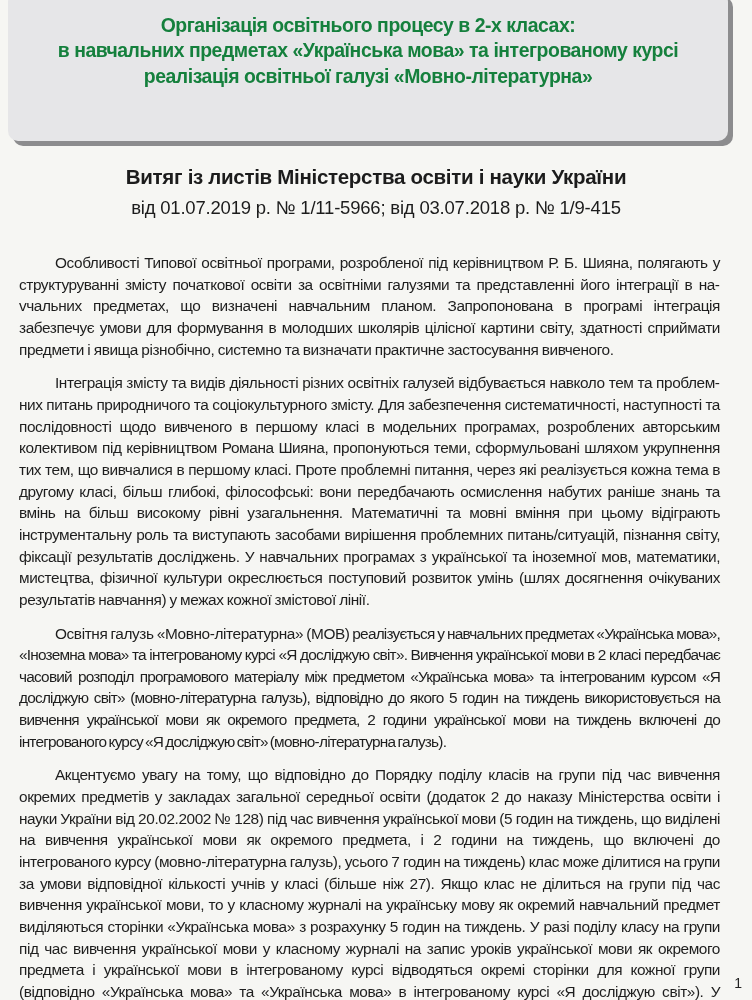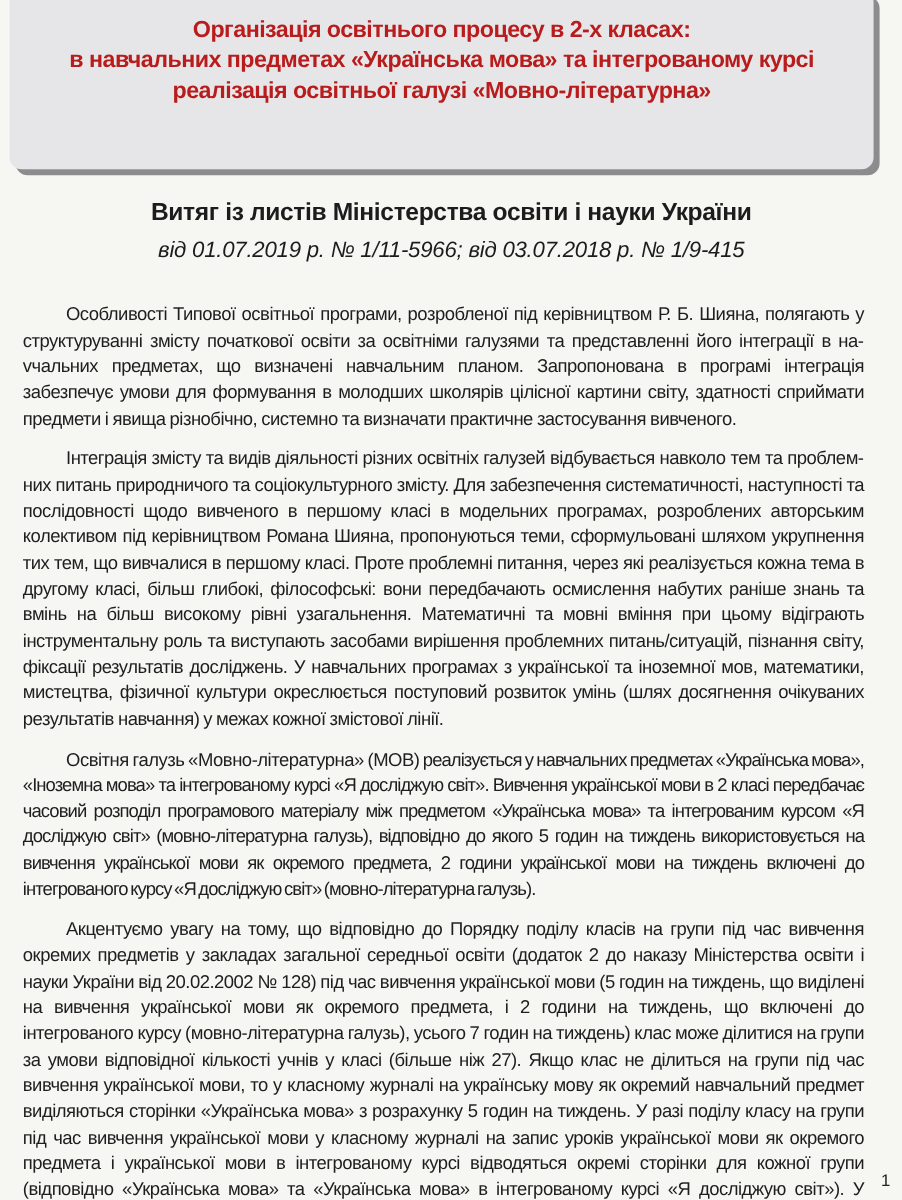--- a/index.html
+++ b/index.html
@@ -28,21 +28,21 @@
       padding-top: 21px;
       text-align: center;
     }
     .header-line {
       display: block;
       font-family: "Liberation Sans", sans-serif;
       font-weight: bold;
       font-size: 19.4px;
       line-height: 25.4px;
       letter-spacing: -0.45px;
-      color: #b91c1c;
+      color: #15803d;
       white-space: nowrap;
     }
     .extract-title {
       position: absolute;
       left: 0;
       top: 164px;
       width: 752px;
       text-align: center;
       font-family: "Liberation Sans", sans-serif;
       font-weight: bold;
@@ -51,21 +51,20 @@
       letter-spacing: -0.3px;
       color: #1c1c1c;
     }
     .extract-subtitle {
       position: absolute;
       left: 0;
       top: 196px;
       width: 752px;
       text-align: center;
       font-family: "Liberation Sans", sans-serif;
-      font-style: italic;
       font-size: 18.5px;
       line-height: 24px;
       letter-spacing: -0.2px;
       color: #1c1c1c;
     }
     .body-text {
       position: absolute;
       left: 7px;
       top: 240px;
       width: 725px;

